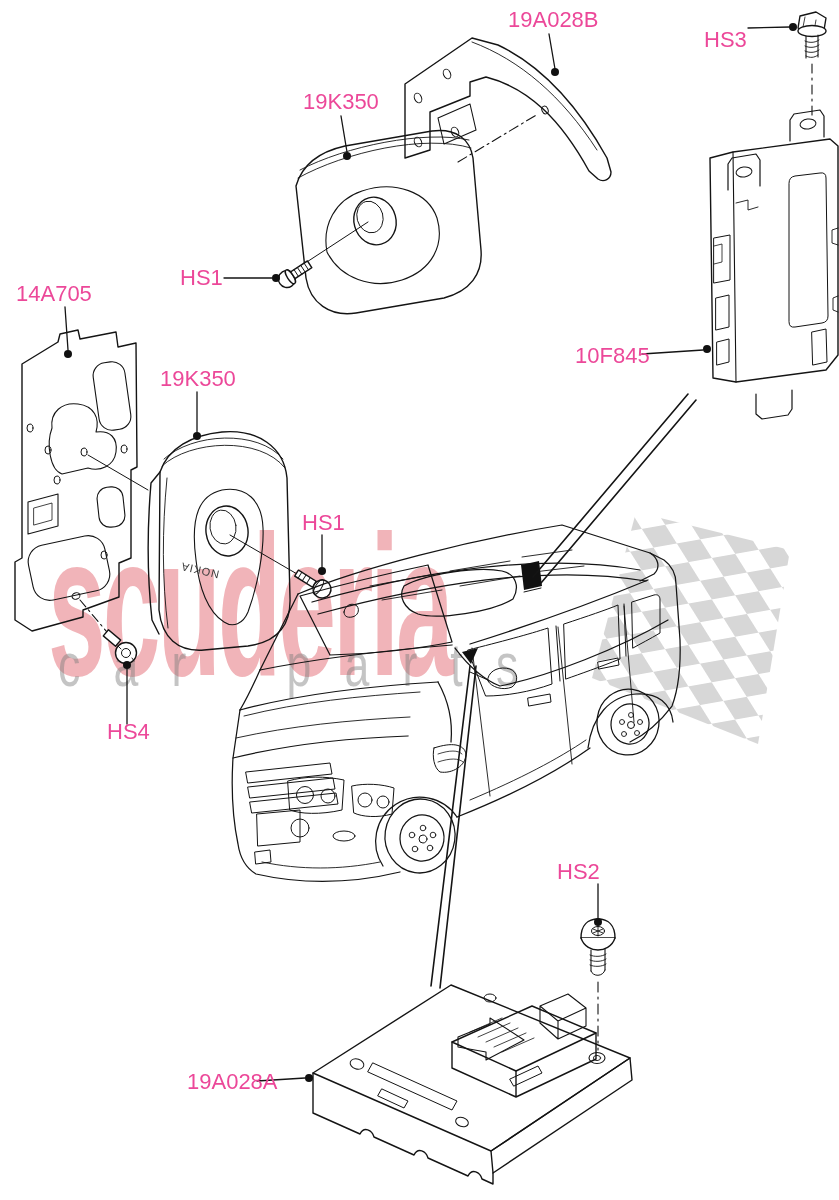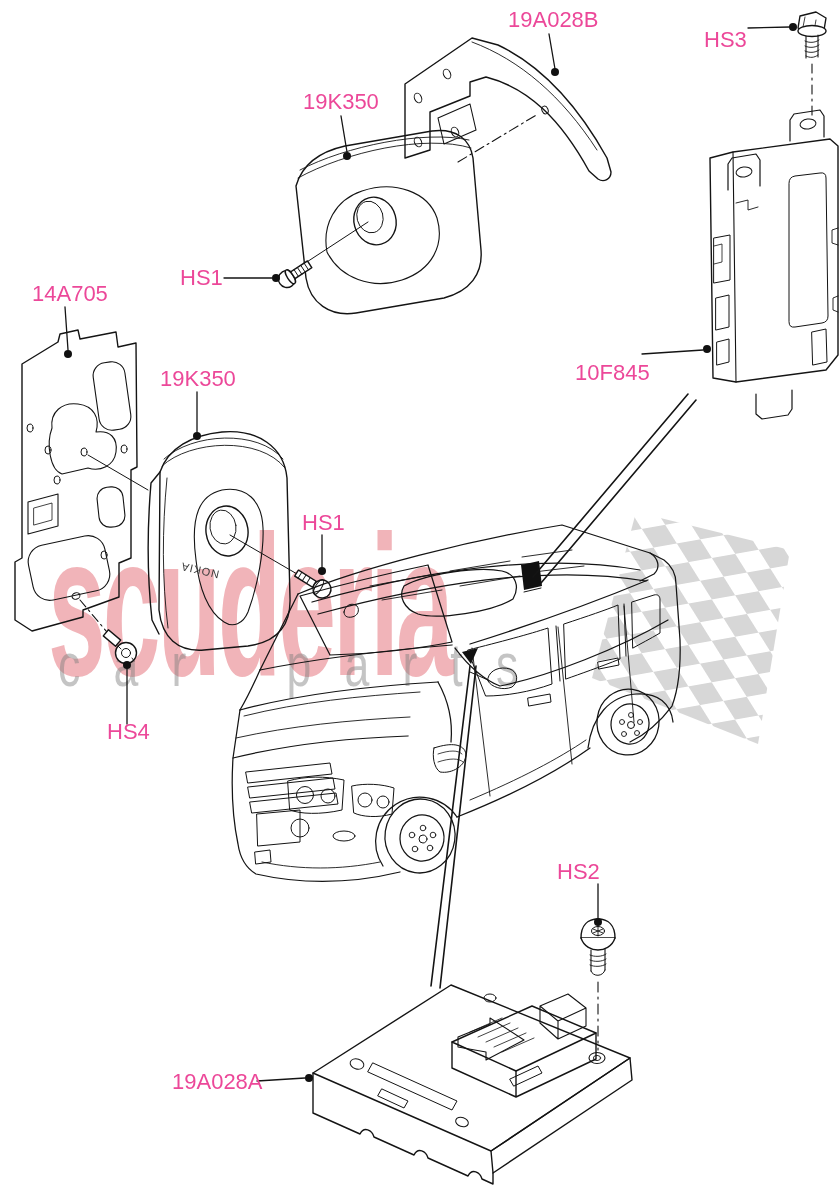--- a/index.html
+++ b/index.html
@@ -305,20 +305,20 @@
         <path d="M257,1081 L305,1078"></path>
           <circle cx="309" cy="1078" r="4" fill="#111" stroke="none"></circle>
       </g>
     </g>
   </svg>
 
   <div class="part-label" style="left:508px;top:8px">19A028B</div>
   <div class="part-label" style="left:704px;top:28px">HS3</div>
   <div class="part-label" style="left:303px;top:90px">19K350</div>
   <div class="part-label" style="left:180px;top:266px">HS1</div>
-  <div class="part-label" style="left:32px;top:282px">14A705</div>
+  <div class="part-label" style="left:16px;top:282px">14A705</div>
   <div class="part-label" style="left:160px;top:367px">19K350</div>
   <div class="part-label" style="left:302px;top:511px">HS1</div>
-  <div class="part-label" style="left:575px;top:361px">10F845</div>
+  <div class="part-label" style="left:575px;top:344px">10F845</div>
   <div class="part-label" style="left:107px;top:720px">HS4</div>
   <div class="part-label" style="left:557px;top:860px">HS2</div>
-  <div class="part-label" style="left:172px;top:1070px">19A028A</div>
+  <div class="part-label" style="left:187px;top:1070px">19A028A</div>
 </div>
 
 </body></html>

